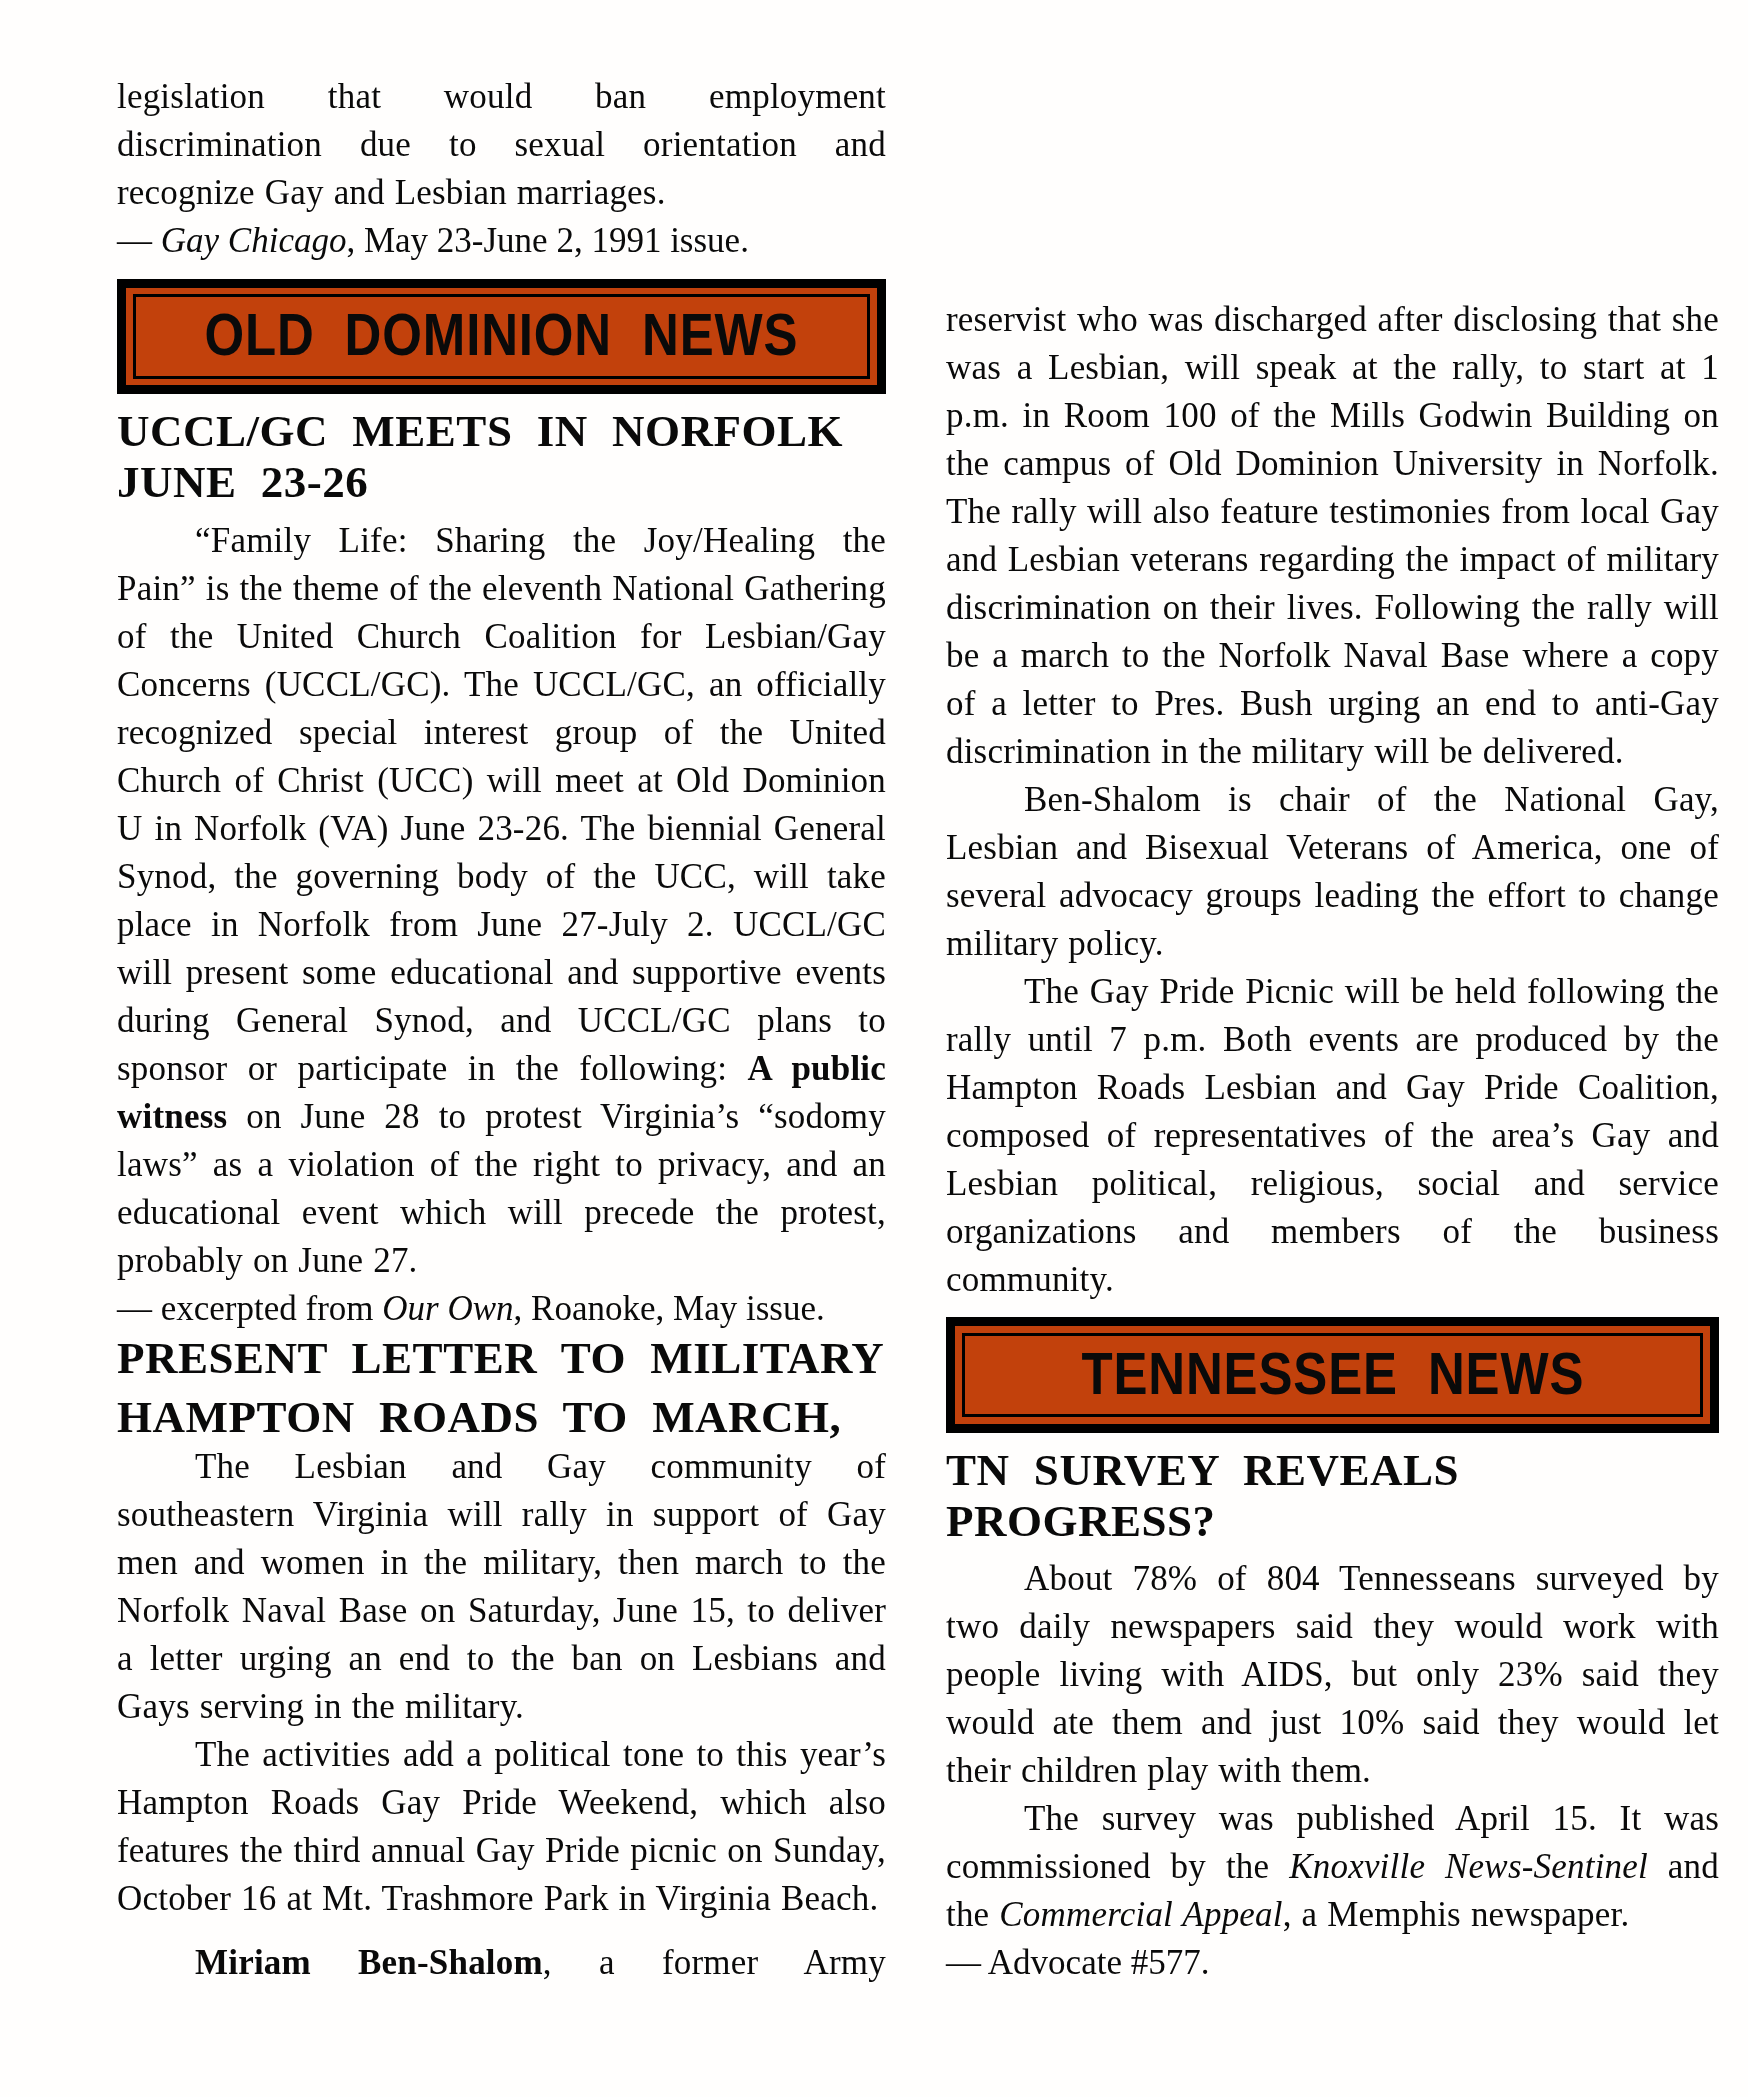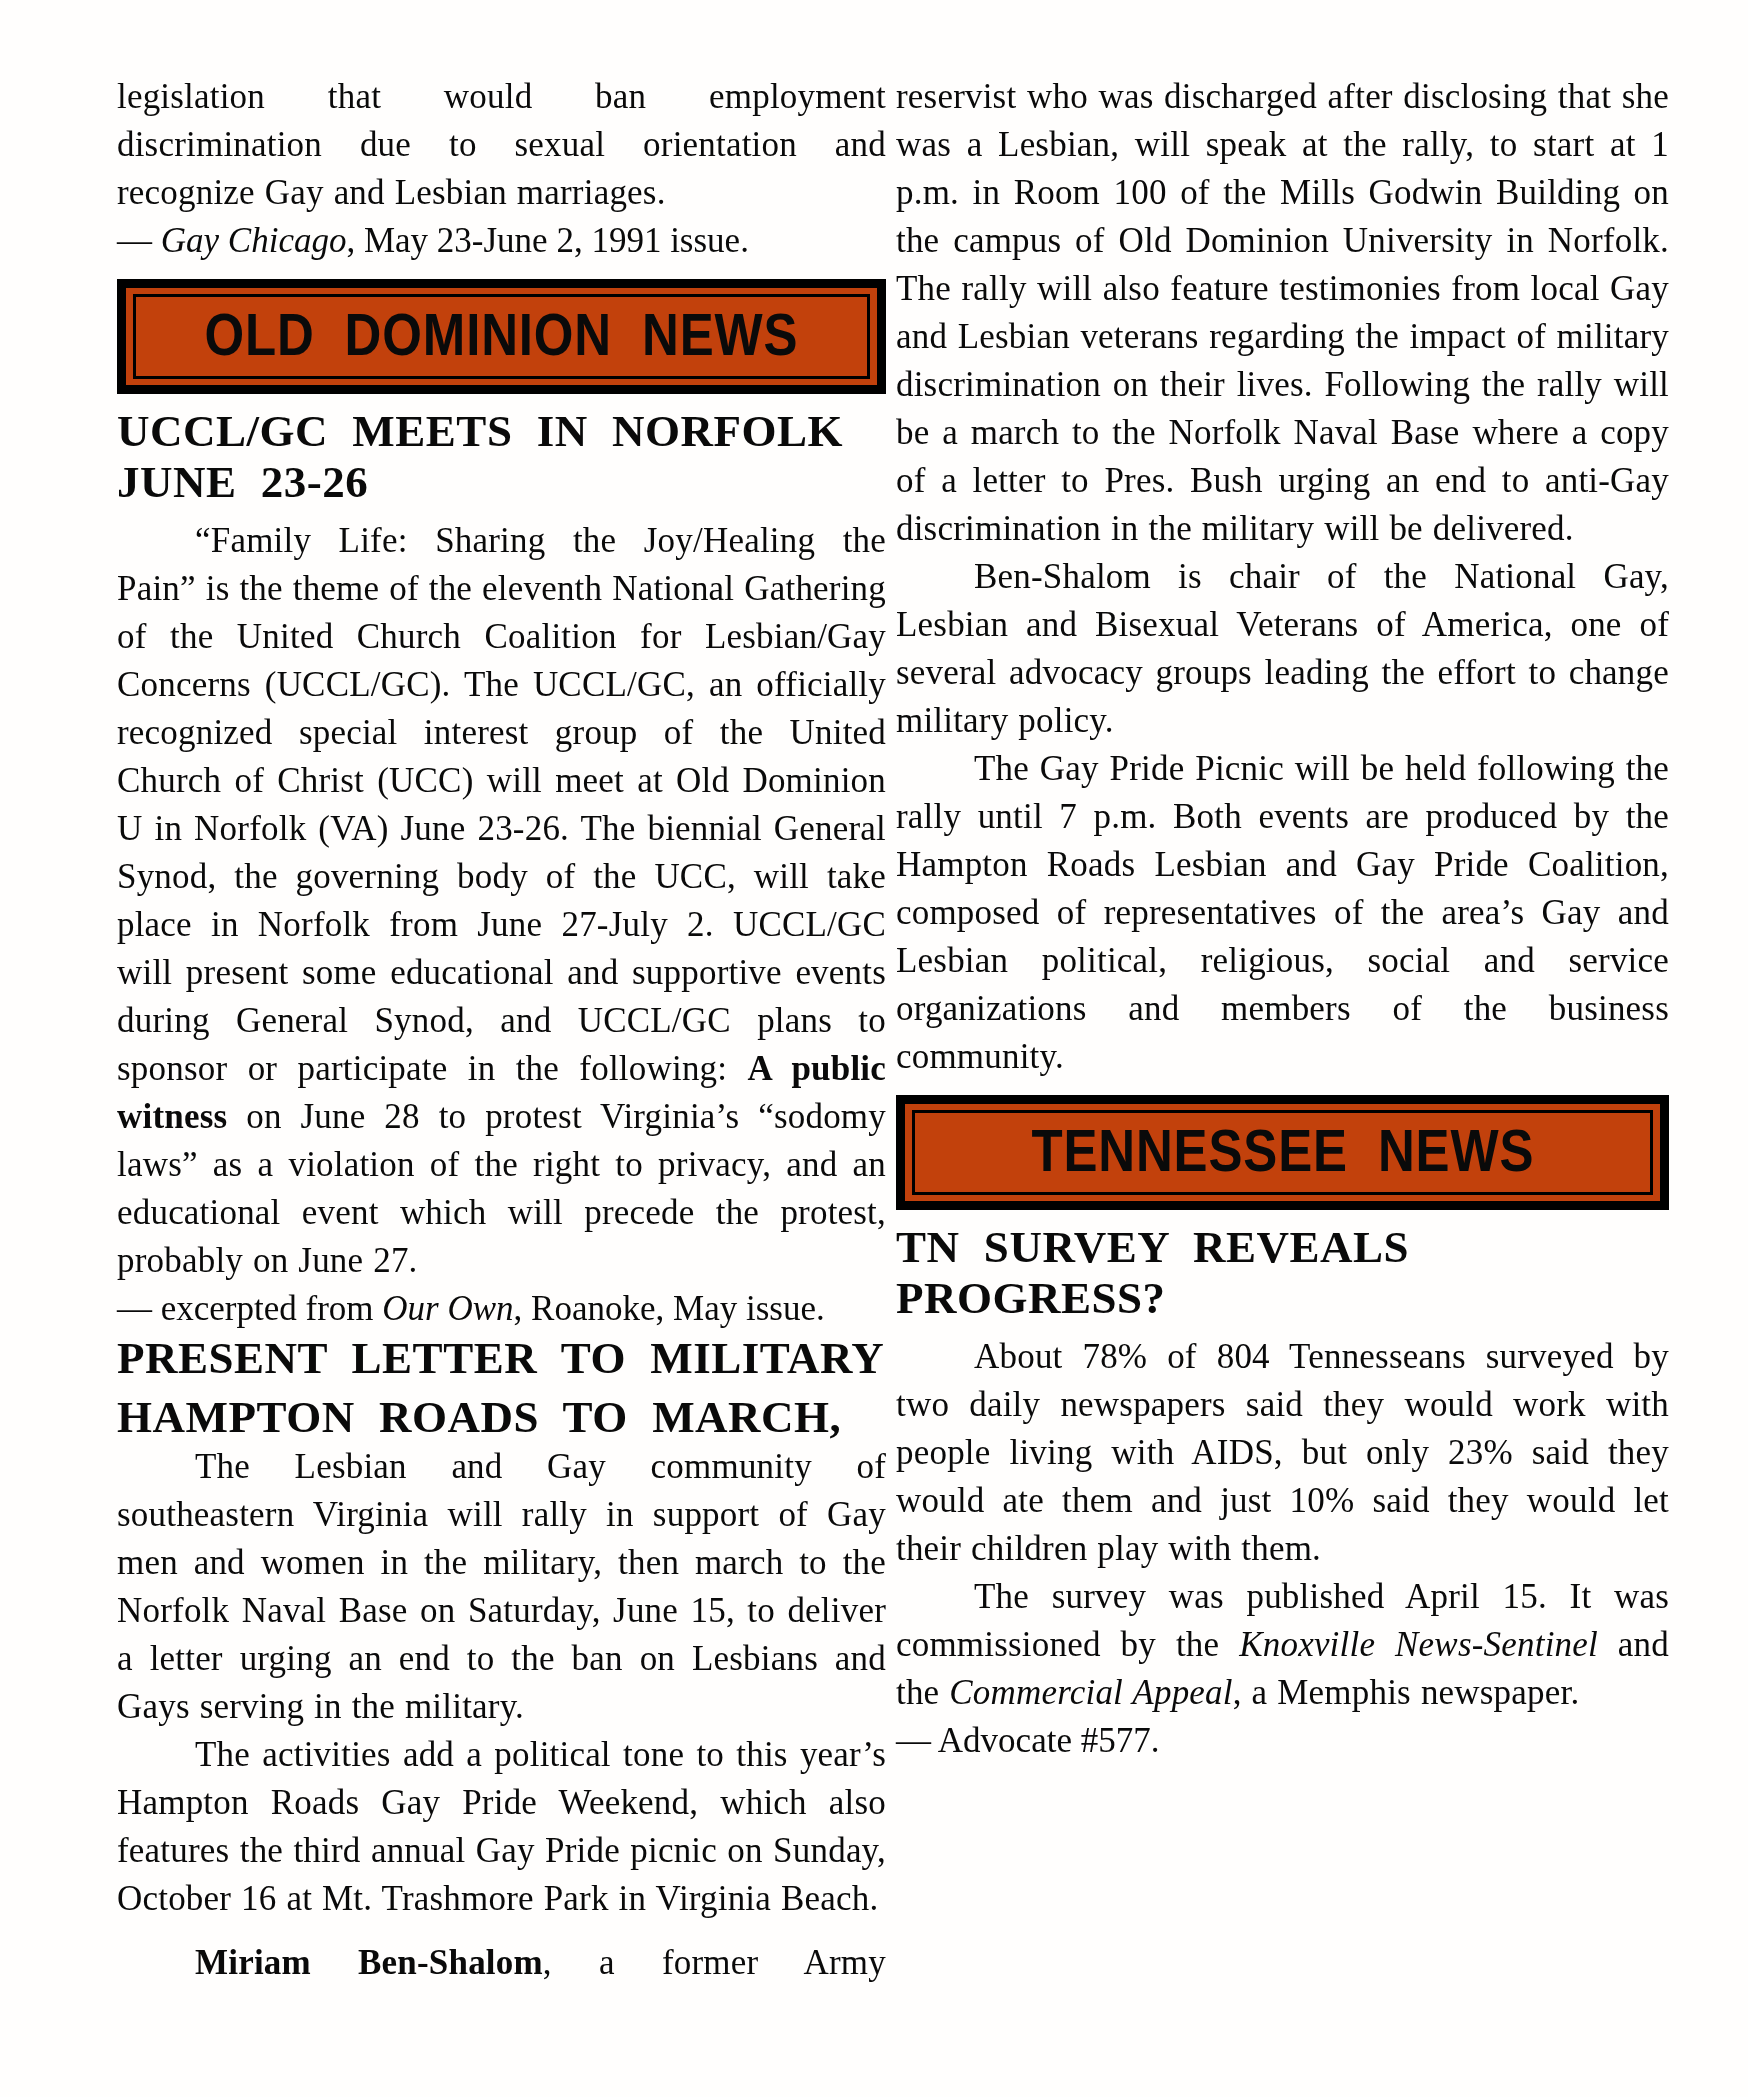--- a/index.html
+++ b/index.html
@@ -7,24 +7,24 @@
     position:relative;
     width:1748px;
     height:2097px;
     background:#fffefd;
     color:#0a0a0a;
     box-sizing:border-box;
     padding:73px 0 0 117px;
     font-family:"Liberation Serif","DejaVu Serif",serif;
     overflow:hidden;
   }
-  .columns{display:flex;gap:10px;}
+  .columns{display:flex;gap:44px;align-items:flex-end;}
   .col{box-sizing:border-box;}
   .col-left{width:769px;}
-  .col-right{width:773px;}
+  .col-right{width:773px;margin-left:16px;}
 
   .body-text{
     font-size:35px;
     line-height:48px;
     text-align:justify;
     letter-spacing:0.2px;
     word-spacing:1px;
     margin:0;
   }
   .indent{text-indent:78px;}

